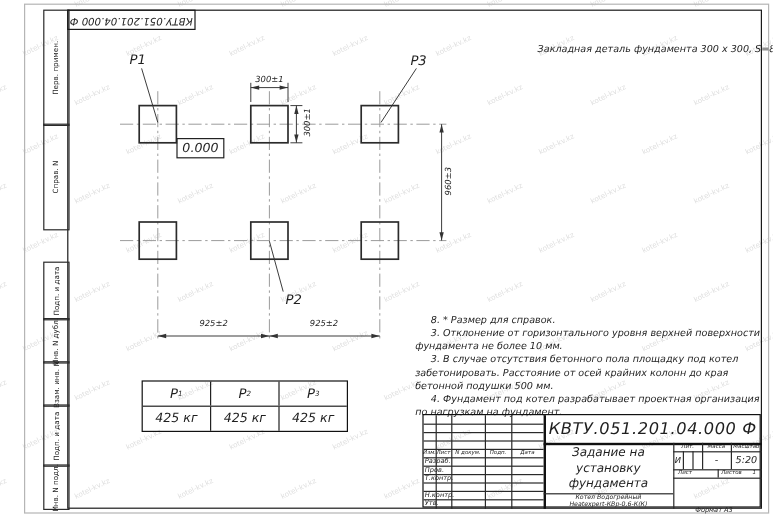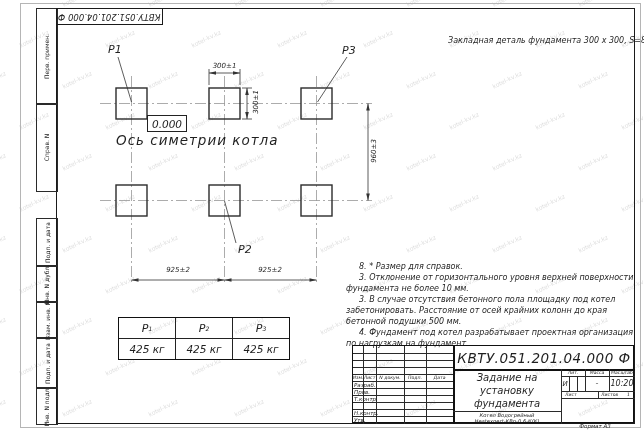--- a/index.html
+++ b/index.html
@@ -202,21 +202,20 @@
   <div class="abs draft" style="left:342px;top:44px;font-size:11px;">P3</div>
   <div class="abs draft" style="left:238px;top:243px;font-size:11px;">P2</div>
 
   <div class="abs draft ctr" style="left:199px;top:62px;width:51px;font-size:7px;">300±1</div>
   <div class="abs draft ctr" style="left:236px;top:98px;width:40px;font-size:7px;transform:rotate(-90deg);">300±1</div>
   <div class="abs draft ctr" style="left:354px;top:147px;width:40px;font-size:7px;transform:rotate(-90deg);">960±3</div>
   <div class="abs draft ctr" style="left:153px;top:266px;width:50px;font-size:7px;">925±2</div>
   <div class="abs draft ctr" style="left:245px;top:266px;width:50px;font-size:7px;">925±2</div>
 
   <div class="abs draft ctr" style="left:147px;top:115px;width:38px;height:15px;border:1px solid #222;font-size:10.5px;">0.000</div>
-  <div class="abs draft" style="left:116px;top:132px;font-size:13.5px;letter-spacing:1px;">Ось симетрии котла</div>
 
   <div class="abs draft" style="left:346px;top:261px;width:290px;font-size:8px;line-height:11px;white-space:normal;">
     <p class="note-p">8. * Размер для справок.</p>
     <p class="note-p">3. Отклонение от горизонтального уровня верхней поверхности фундамента не более 10 мм.</p>
     <p class="note-p">3. В случае отсутствия бетонного пола площадку под котел забетонировать. Расстояние от осей крайних колонн до края бетонной подушки 500 мм.</p>
     <p class="note-p">4. Фундамент под котел разрабатывает проектная организация по нагрузкам на фундамент.</p>
   </div>
 
   <div class="abs" style="left:118px;top:317px;width:172px;height:43px;border:1.5px solid #111;box-sizing:border-box;display:flex;flex-direction:column;">
     <div style="flex:1;display:flex;border-bottom:1px solid #222;">
@@ -290,21 +289,21 @@
     <div class="abs ctr" style="left:100px;top:65px;width:108px;height:13px;flex-direction:column;">
       <div class="draft" style="font-size:5.2px;">Котел Водогрейный</div>
       <div class="draft" style="font-size:5.2px;">Heatexpert-КВр-0,6-К(К)</div>
     </div>
 
     <div class="abs draft ctr tiny" style="left:208px;top:23px;width:24px;height:7px;">Лит.</div>
     <div class="abs draft ctr tiny" style="left:232px;top:23px;width:24px;height:7px;">Масса</div>
     <div class="abs draft ctr tiny" style="left:256px;top:23px;width:26px;height:7px;">Масштаб</div>
     <div class="abs draft ctr" style="left:208px;top:30px;width:8px;height:15px;font-size:7px;">И</div>
     <div class="abs draft ctr" style="left:232px;top:30px;width:24px;height:15px;font-size:8px;">-</div>
-    <div class="abs draft ctr" style="left:256px;top:30px;width:26px;height:15px;font-size:8px;">10:20</div>
+    <div class="abs draft ctr" style="left:256px;top:30px;width:26px;height:15px;font-size:8px;">5:20</div>
 
     <div class="abs draft tiny" style="left:212px;top:46px;">Лист</div>
     <div class="abs draft tiny" style="left:248px;top:46px;">Листов</div>
     <div class="abs draft tiny" style="left:274px;top:46px;">1</div>
 
   </div>
 
   <div class="abs draft ctr" style="left:555px;top:423px;width:80px;font-size:5.5px;">Формат А3</div>
 
 </div>

